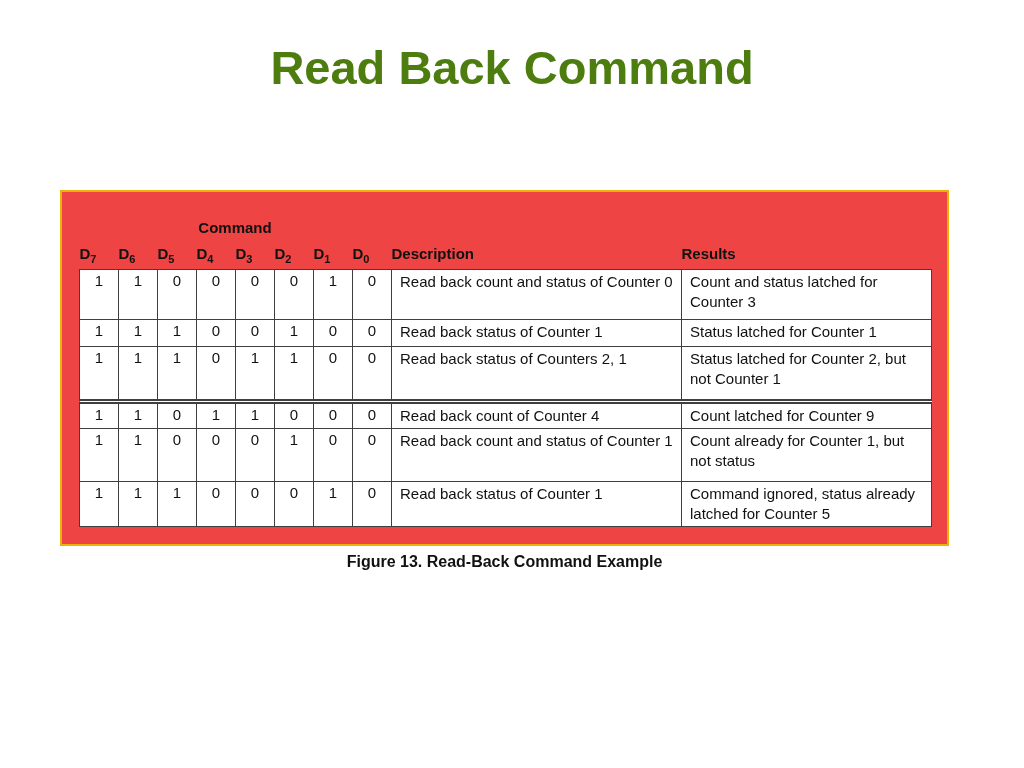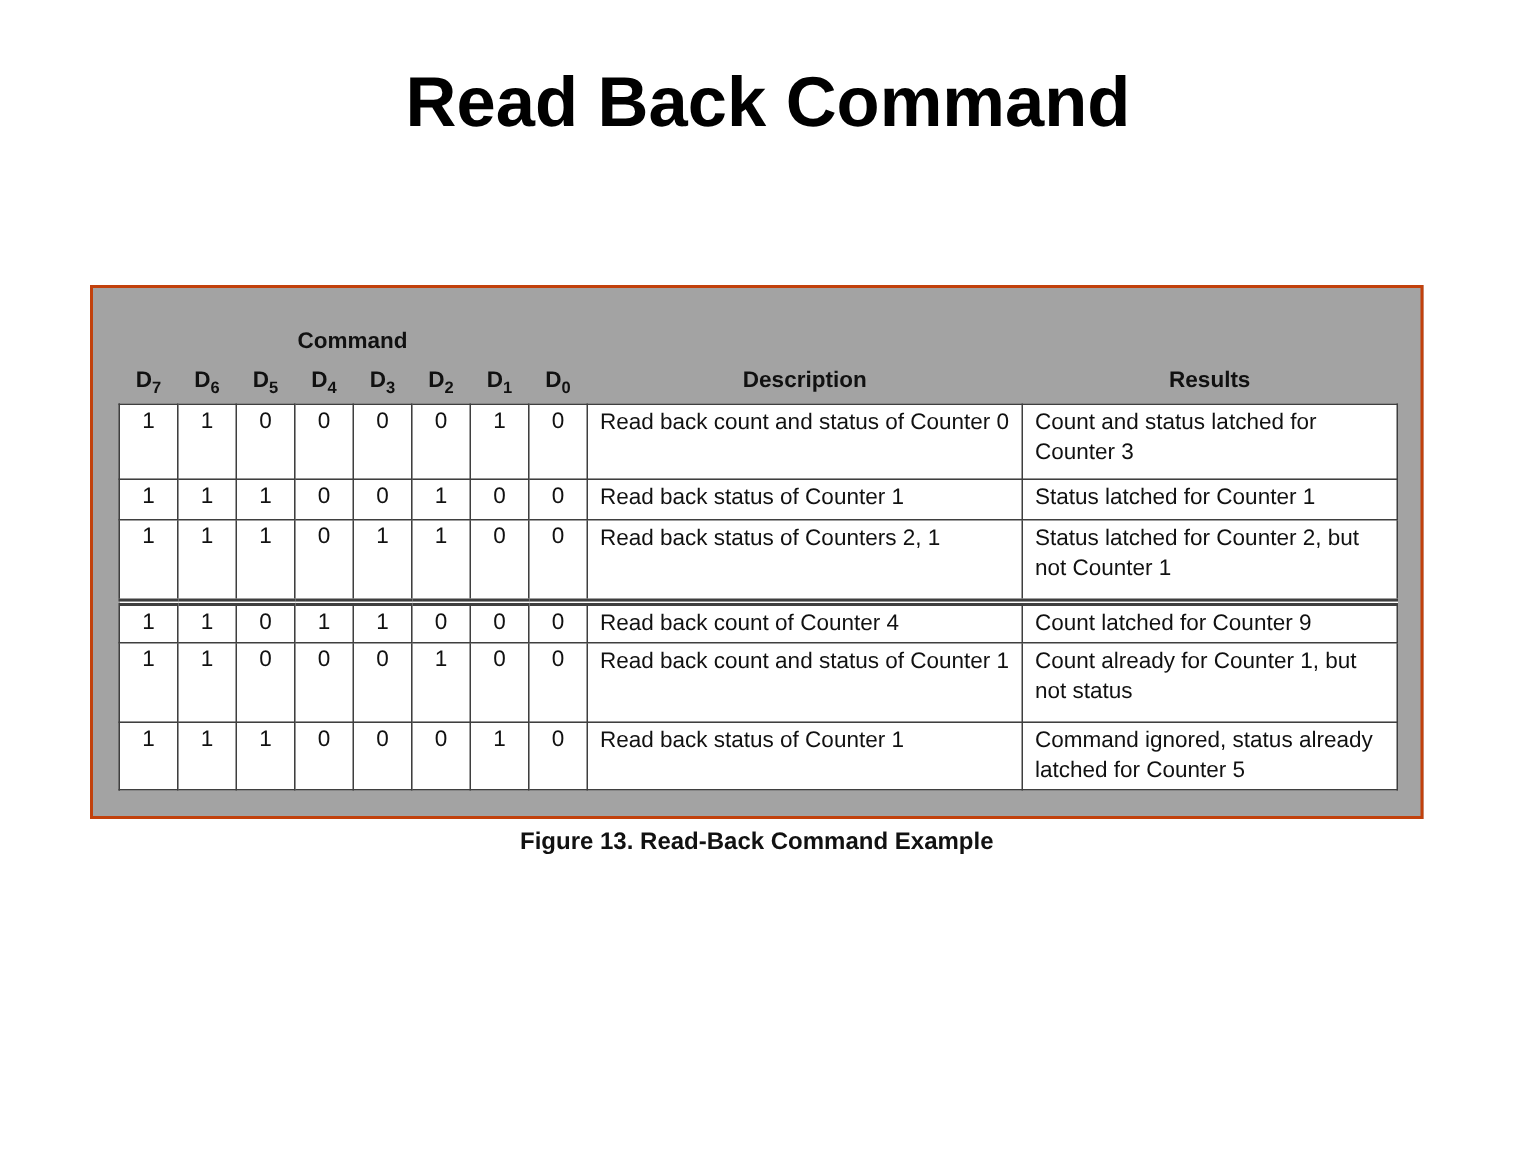--- a/index.html
+++ b/index.html
@@ -25,22 +25,22 @@
     font-size: 47px;
     font-weight: bold;
     color: #ec1c2e;
   }
   .figure {
     position: absolute;
     left: 60px;
     top: 190px;
     width: 889px;
     height: 356px;
-    border: 2px solid #c2410c;
-    background: #a3a3a3;
+    border: 2px solid #eab308;
+    background: #ef4444;
   }
   .command-label {
     position: absolute;
     left: 17px;
     top: 27px;
     width: 312px;
     text-align: center;
     font-size: 15px;
     font-weight: bold;
     white-space: nowrap;
@@ -55,21 +55,21 @@
   col.bit-c  { width: 39px; }
   col.desc-c { width: 290px; }
   col.res-c  { width: 250px; }
   thead th {
     height: 30px;
     vertical-align: bottom;
     padding-bottom: 7px;
     font-size: 15px;
     font-weight: bold;
     border: none;
-    text-align: center;
+    text-align: left;
   }
   th.bit-h sub { font-size: 11px; line-height: 0; }
   tbody td {
     border: 1.6px solid #3f3f3f;
     vertical-align: top;
     font-size: 15px;
     background: #ffffff;
   }
   td.bit { text-align: center; padding-top: 2px; }
   td.desc, td.res { padding: 2px 6px 2px 8px; line-height: 1.35; }
@@ -82,21 +82,21 @@
     text-align: center;
     font-size: 16px;
     font-weight: bold;
   }
 </style>
 </head>
 <body>
 
 <div class="slide">
 
-  <div class="title" style="color: #000000;">Read Back Command</div>
+  <div class="title" style="color: #4d7c0f;">Read Back Command</div>
 
   <div class="figure">
 
     <div class="command-label">Command</div>
 
     <table class="rb">
       <colgroup>
         <col class="bit-c">
           <col class="bit-c">
           <col class="bit-c">

